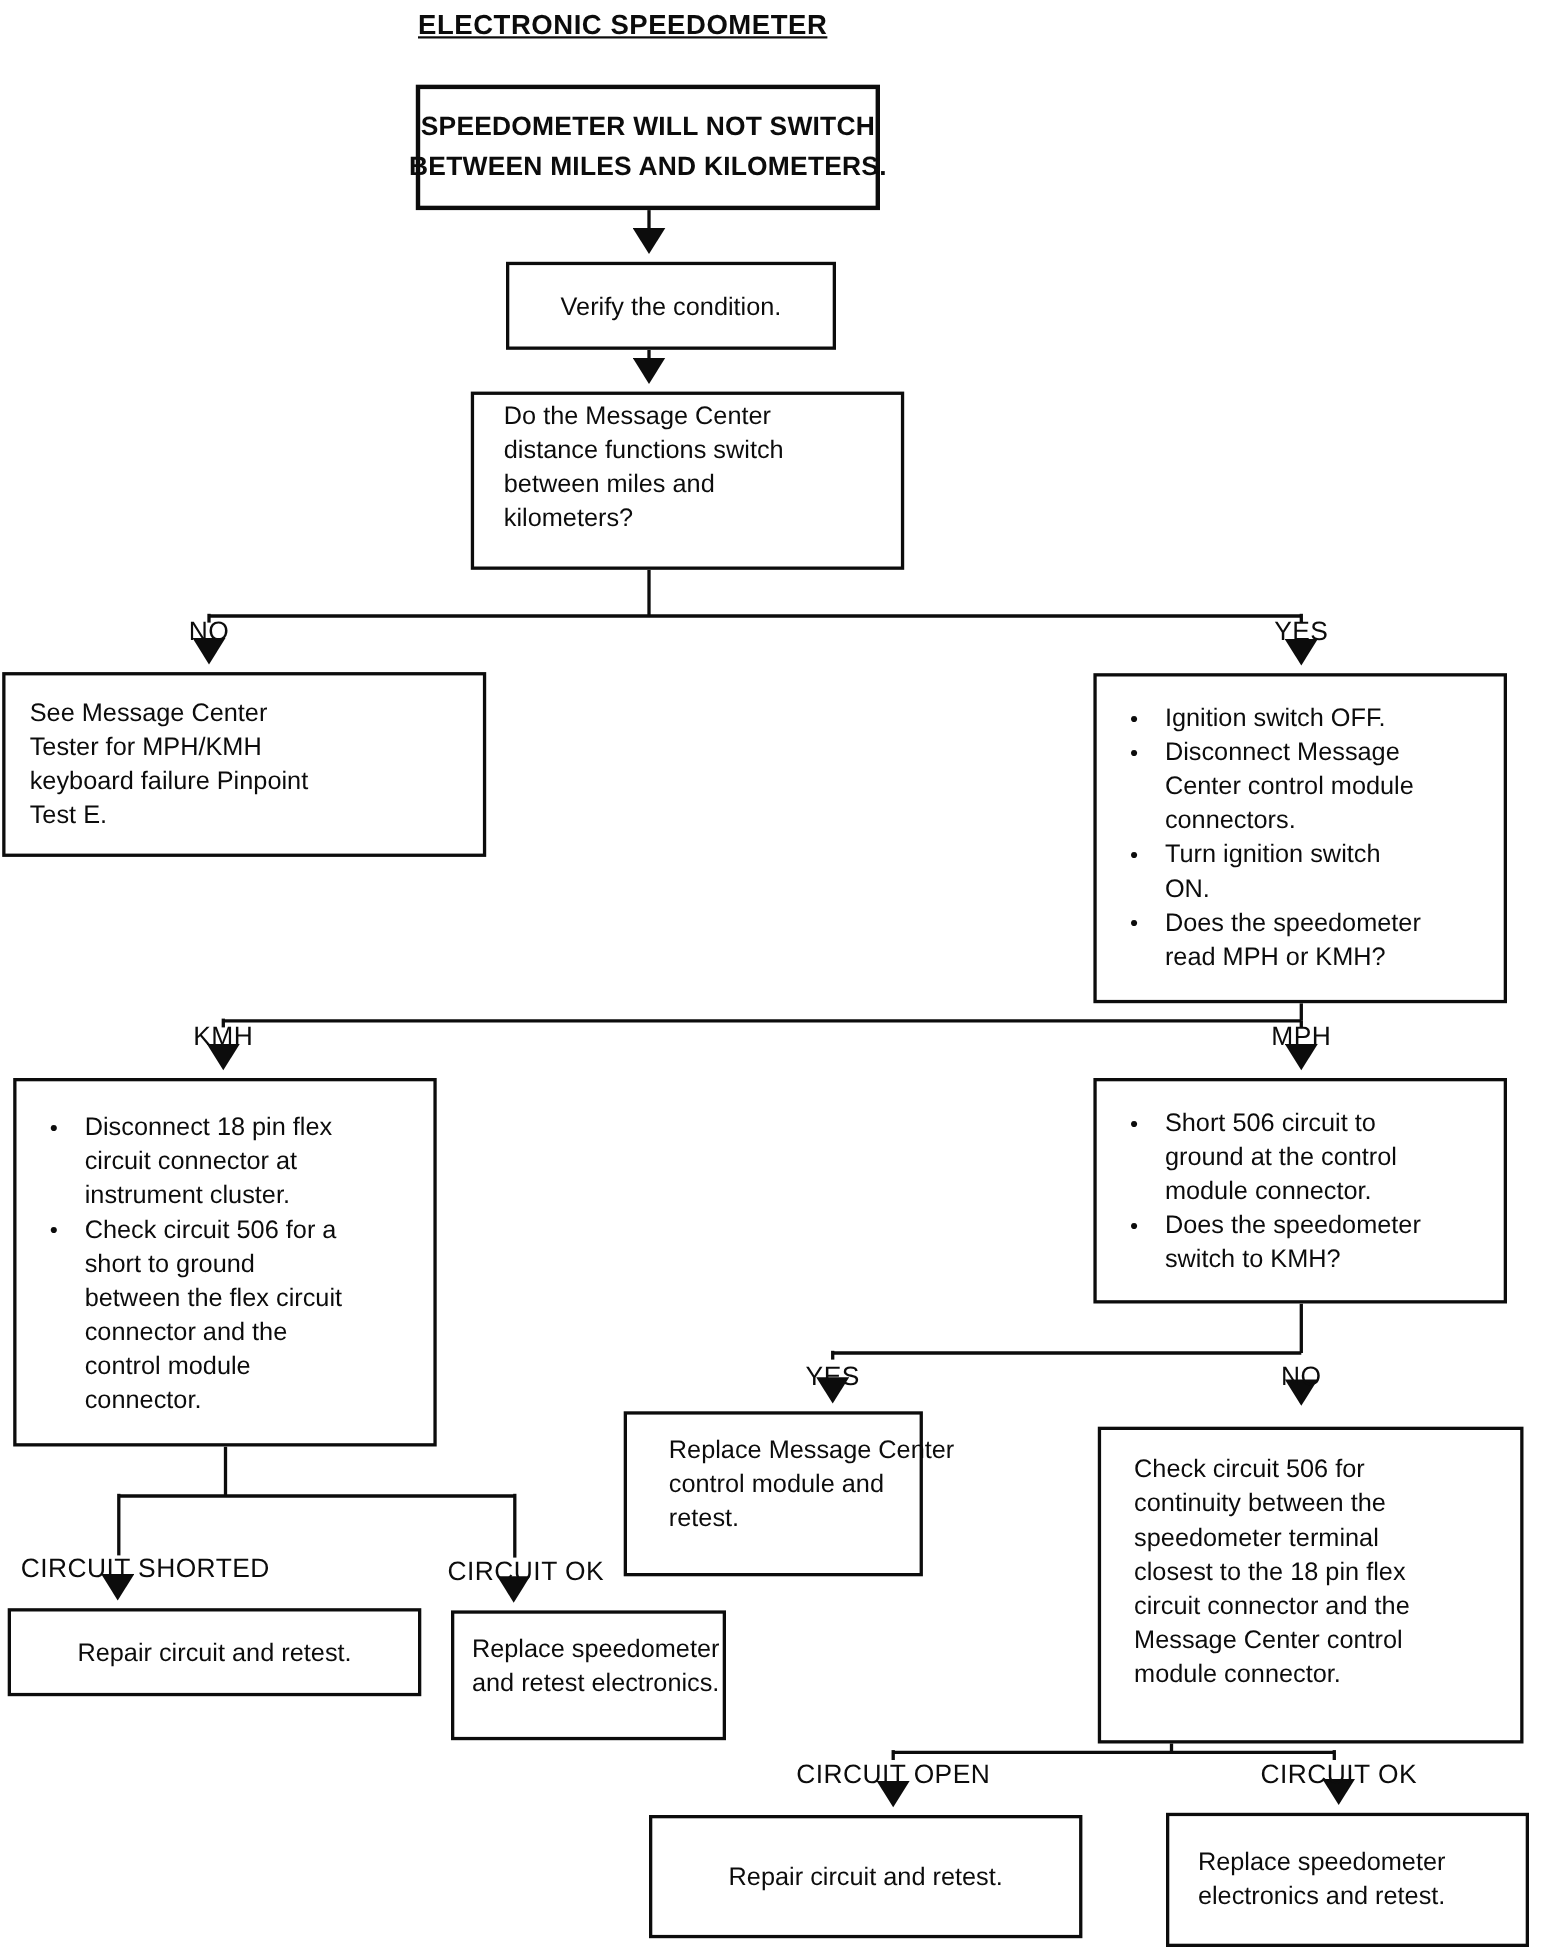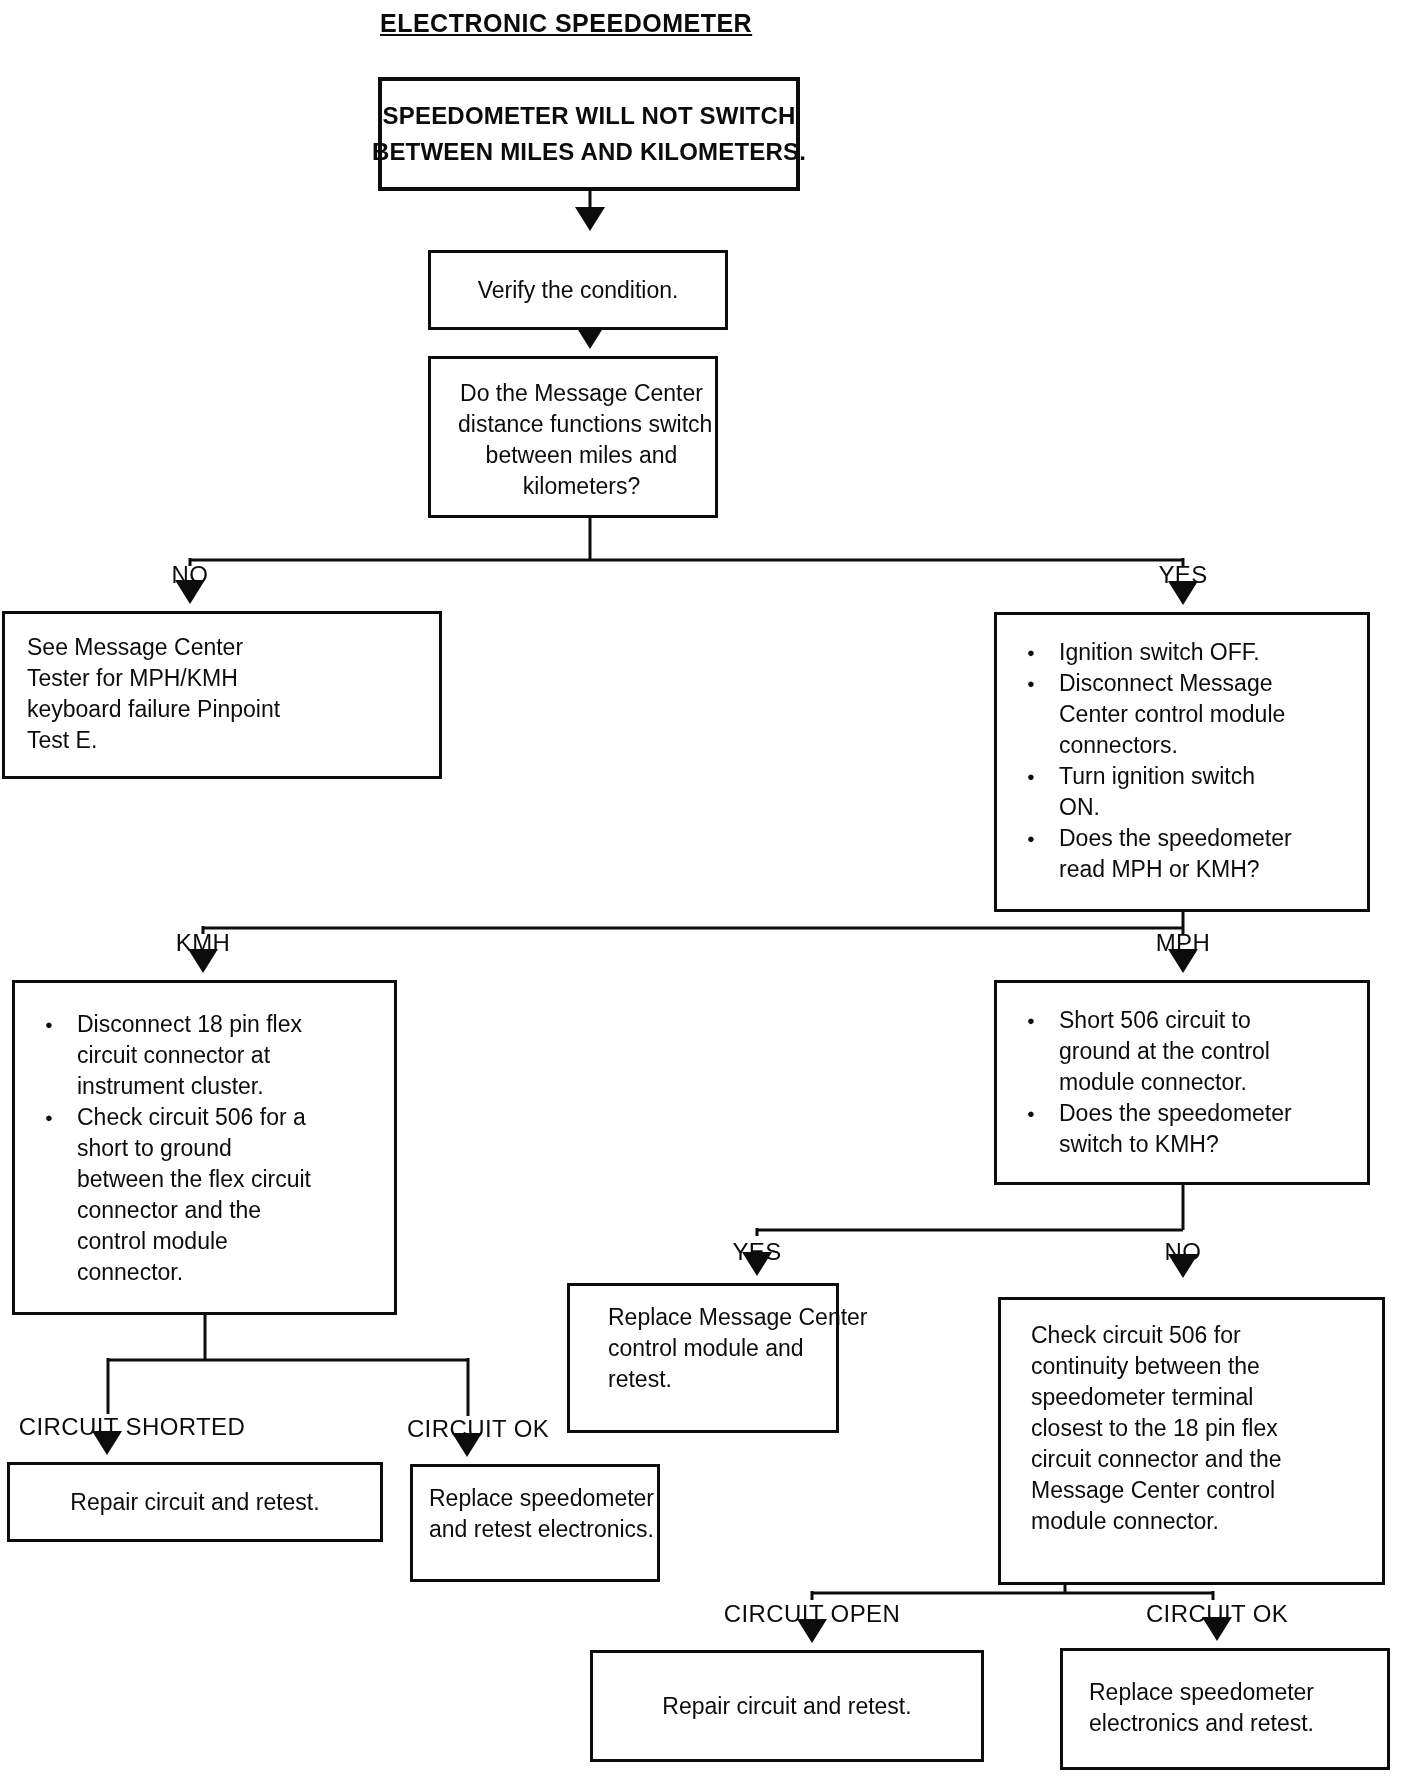--- a/index.html
+++ b/index.html
@@ -81,25 +81,25 @@
     </g>
   </svg>
 
   <div class="page-title">ELECTRONIC SPEEDOMETER</div>
 
   <div class="box bold-box center" style="left:378px; top:77px; width:422px; height:114px;">
       <div class="ln">SPEEDOMETER WILL NOT SWITCH</div>
       <div class="ln">BETWEEN MILES AND KILOMETERS.</div>
     </div>
 
-  <div class="box center" style="left:428px; top:238px; width:300px; height:80px;margin-top:12px;">
+  <div class="box center" style="left:460px; top:238px; width:300px; height:80px;">
       <div class="ln">Verify the condition.</div>
     </div>
 
-  <div class="box" style="left:428px; top:356px; width:290px; height:162px; padding:19px 10px 0 27px;text-align:center;">
+  <div class="box" style="left:428px; top:356px; width:394px; height:162px; padding:3px 10px 0 27px;">
       <div class="ln">Do the Message Center</div>
       <div class="ln">distance functions switch</div>
       <div class="ln">between miles and</div>
       <div class="ln">kilometers?</div>
     </div>
 
   <div class="lbl" style="left:190px; top:561px;">NO</div>
   <div class="lbl" style="left:1183px; top:561px;">YES</div>
 
   <div class="box" style="left:2px; top:611px; width:440px; height:168px; padding:18px 10px 0 22px;">

